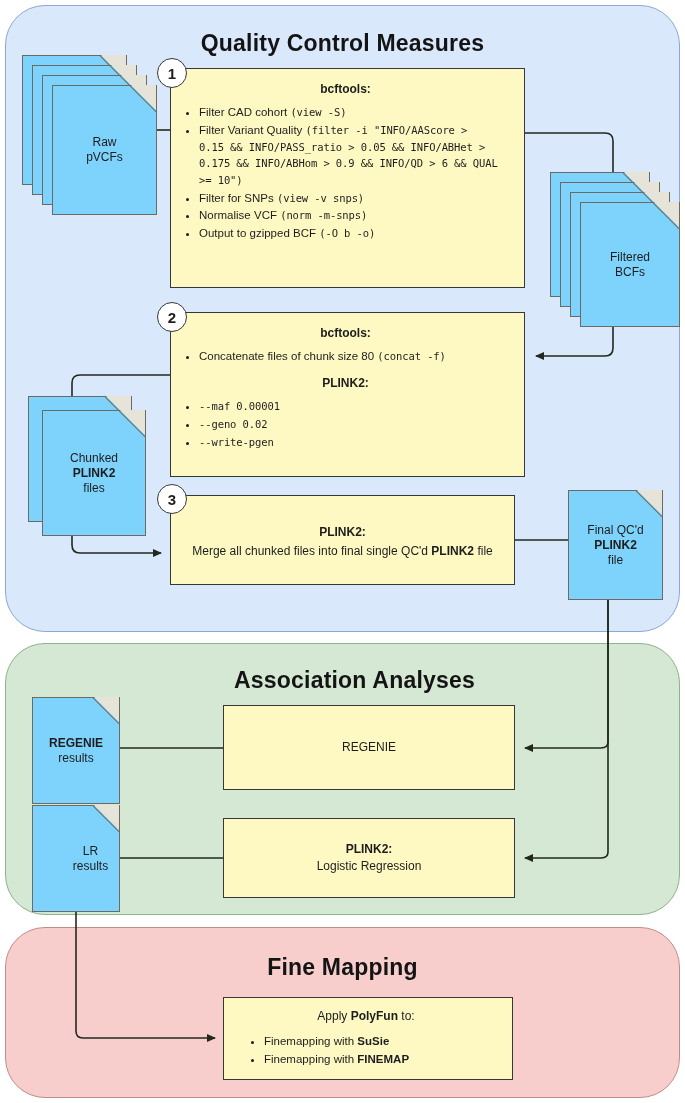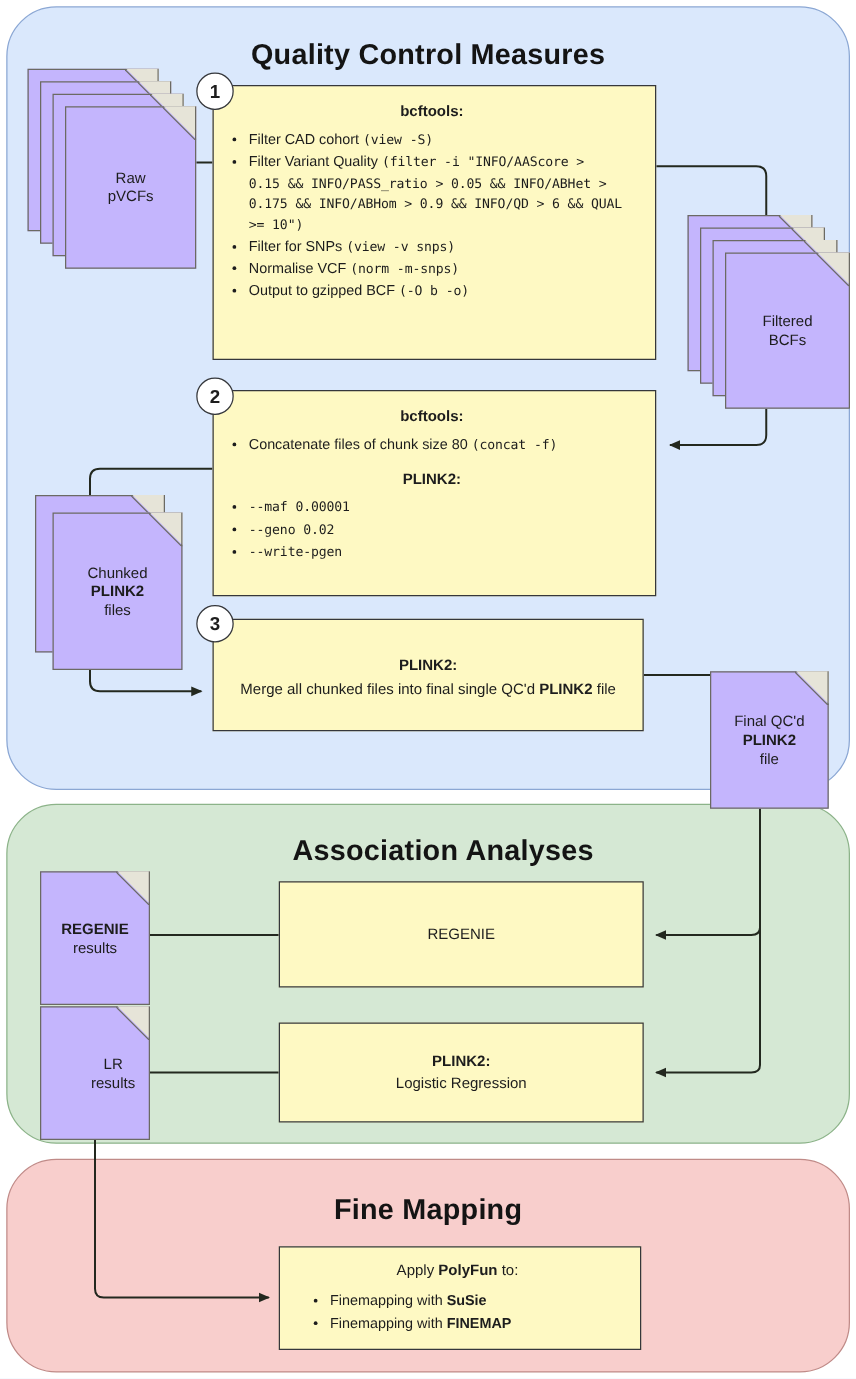--- a/index.html
+++ b/index.html
@@ -77,21 +77,21 @@
     z-index:6;
   }
   #step1 { left:157px; top:58px; }
   #step2 { left:157px; top:302px; }
   #step3 { left:157px; top:484px; }
 
   
   .docstack { position:absolute; }
   .doc {
     position:absolute;
-    background:#c4b5fd;
+    background:#7dd3fc;
     border:1.3px solid #6b6a63;
     display:flex; flex-direction:column;
     align-items:center; justify-content:center;
     text-align:center;
     font-size:12px; line-height:1.25; color:#1d1d1d;
   }
   .doc .fold {
     position:absolute; top:-1px; right:-1px;
     width:0; height:0;
     border-left:26px solid transparent;
@@ -113,21 +113,21 @@
     width:1.3px; height:27px; background:#6b6a63;
     right:0; top:0;
   }
   .doc .txt { position:relative; z-index:2; padding:0 4px; }
   .doc .txt b { font-weight:bold; }
 
   
   #docs-raw     { left:22px;  top:55px;  width:135px; height:160px; }
   #docs-filt    { left:550px; top:172px; width:146px; height:155px; }
   #docs-chunk   { left:28px;  top:396px; width:118px; height:179px; }
-  #doc-final    { left:568px; top:490px; width:95px;  height:110px;margin-top:47px; }
+  #doc-final    { left:568px; top:490px; width:95px;  height:110px; }
   #doc-regenie  { left:32px;  top:697px; width:88px;  height:107px; }
   #doc-lr       { left:32px;  top:805px; width:88px;  height:107px; }
 
   
   #wires { position:absolute; left:0; top:0; width:685px; height:1103px; }
 </style>
 </head>
 <body>
 
 <div class="stage">

